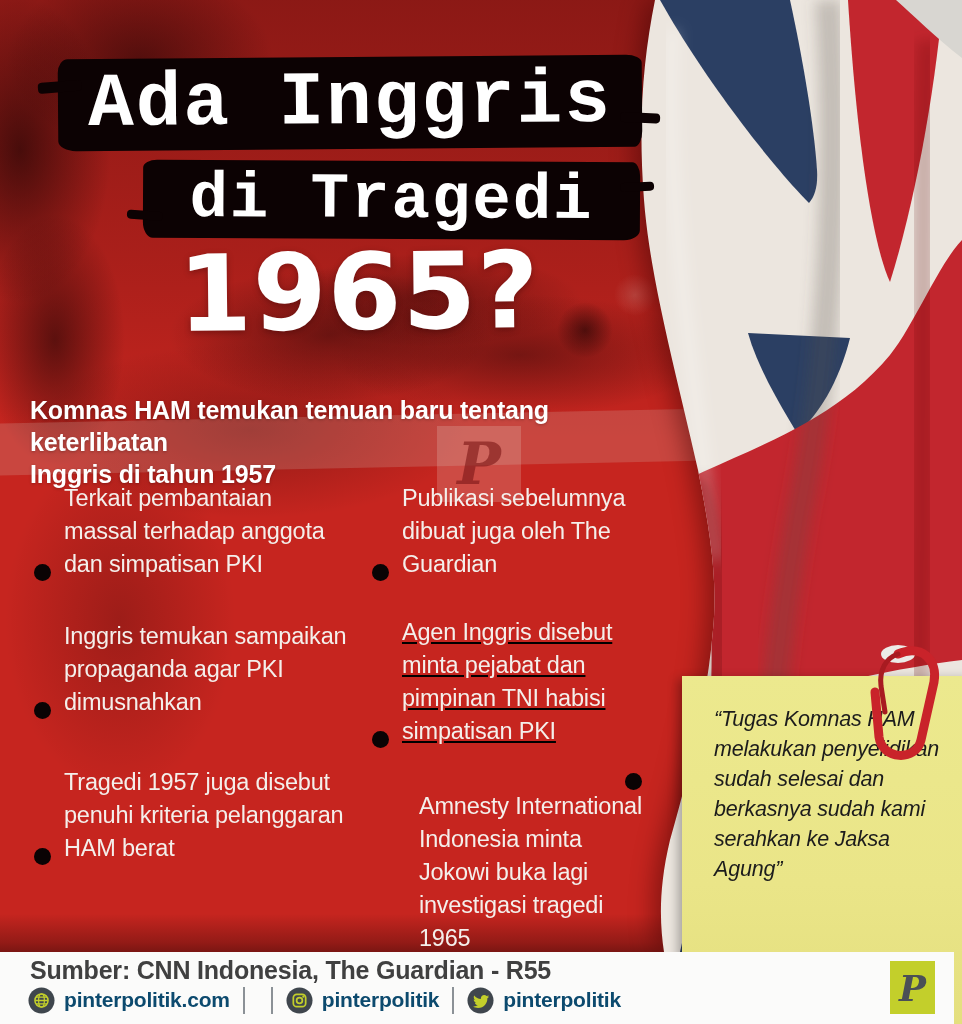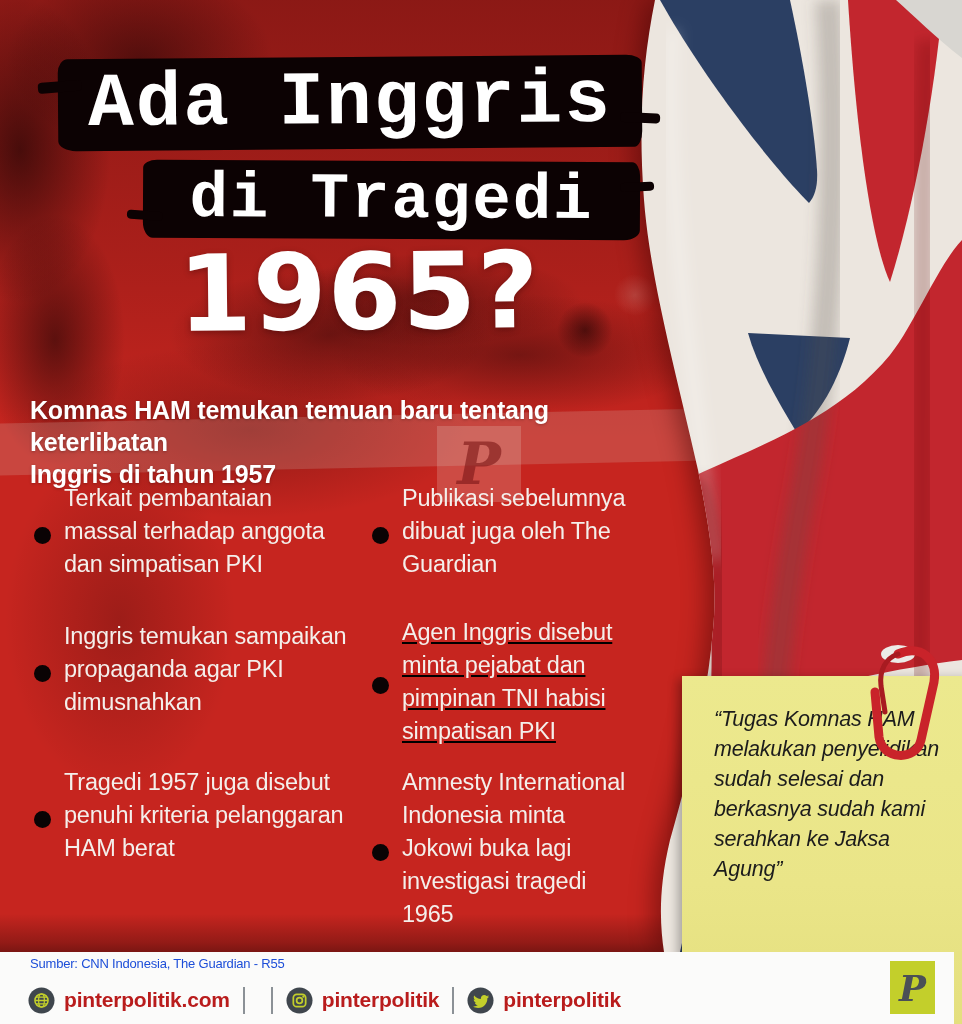--- a/index.html
+++ b/index.html
@@ -68,32 +68,32 @@
     font-size:106px;color:#ffffff;letter-spacing:1px;line-height:1;
     text-shadow:0 2px 6px rgba(40,0,0,.35);transform:rotate(-.6deg);
   }
   
   .subtitle{
     position:absolute;left:30px;top:394px;width:660px;z-index:3;
     font-size:25px;font-weight:bold;color:#ffffff;line-height:32px;
     white-space:pre-line;letter-spacing:-.2px;text-shadow:0 1px 3px rgba(0,0,0,.25);
   }
   
-  .bullet{position:absolute;z-index:3;display:flex;align-items:center;}
+  .bullet{position:absolute;z-index:3;display:flex;align-items:flex-end;}
   .dot{width:17px;height:17px;border-radius:50%;background:#0a0304;margin-top:7px;flex:0 0 17px;}
   .btext{
     margin-left:13px;font-size:23.5px;color:#f4efeb;line-height:33px;
     white-space:pre-line;letter-spacing:-.2px;
   }
   .b-l1{left:34px;top:482px;width:320px;}
   .b-l2{left:34px;top:620px;width:320px;}
   .b-l3{left:34px;top:766px;width:330px;}
   .b-r1{left:372px;top:482px;width:270px;}
   .b-r2{left:372px;top:616px;width:270px;text-decoration:underline;}
-  .b-r3{left:372px;top:766px;width:270px;}
+  .b-r3{left:372px;top:766px;width:270px;flex-direction:column;}
   
   .note{
     position:absolute;left:682px;top:676px;width:292px;height:348px;z-index:4;
     background:linear-gradient(180deg,#ece98e 0%,#eae588 60%,#e4df7e 100%);
     box-shadow:-4px 3px 10px rgba(0,0,0,.30);
     padding:28px 18px 0 32px;box-sizing:border-box;
   }
   .note-attrib{
     font-size:20px;font-weight:bold;color:#141414;line-height:27px;
     white-space:pre-line;padding-left:14px;text-indent:-14px;width:190px;
@@ -101,27 +101,27 @@
   .note-quote{
     font-size:21.5px;font-style:italic;color:#1c1c1c;line-height:30px;
     white-space:pre-line;letter-spacing:-.2px;
   }
   .paperclip{position:absolute;left:868px;top:640px;width:84px;height:132px;z-index:5;}
   
   .footer{
     position:absolute;left:0;top:952px;width:954px;height:72px;z-index:6;background:#fbfbfa;
   }
   .source{
-    position:absolute;left:30px;top:4px;font-size:13px;font-weight:normal;color:#1d4ed8;
+    position:absolute;left:30px;top:4px;font-size:25px;font-weight:bold;color:#404040;
     letter-spacing:-.2px;
   }
   .social-row{position:absolute;left:28px;top:31px;display:flex;align-items:center;height:34px;}
   .social-item{display:flex;align-items:center;cursor:pointer;}
   .sicon{width:27px;height:27px;flex:0 0 27px;}
-  .slabel{margin-left:9px;font-size:21px;font-weight:bold;color:#b91c1c;letter-spacing:-.2px;}
+  .slabel{margin-left:9px;font-size:21px;font-weight:bold;color:#0c4a6e;letter-spacing:-.2px;}
   .vdiv{width:2px;height:27px;background:#8b9196;margin:0 13px;}
   .plogo{
     position:absolute;left:890px;top:9px;width:45px;height:53px;background:#c3cf2b;
     display:flex;align-items:center;justify-content:center;
   }
   .plogo span{
     font-family:"DejaVu Serif","Liberation Serif",serif;font-style:italic;font-weight:bold;
     font-size:36px;color:#4a5056;line-height:1;
   }
 </style>

